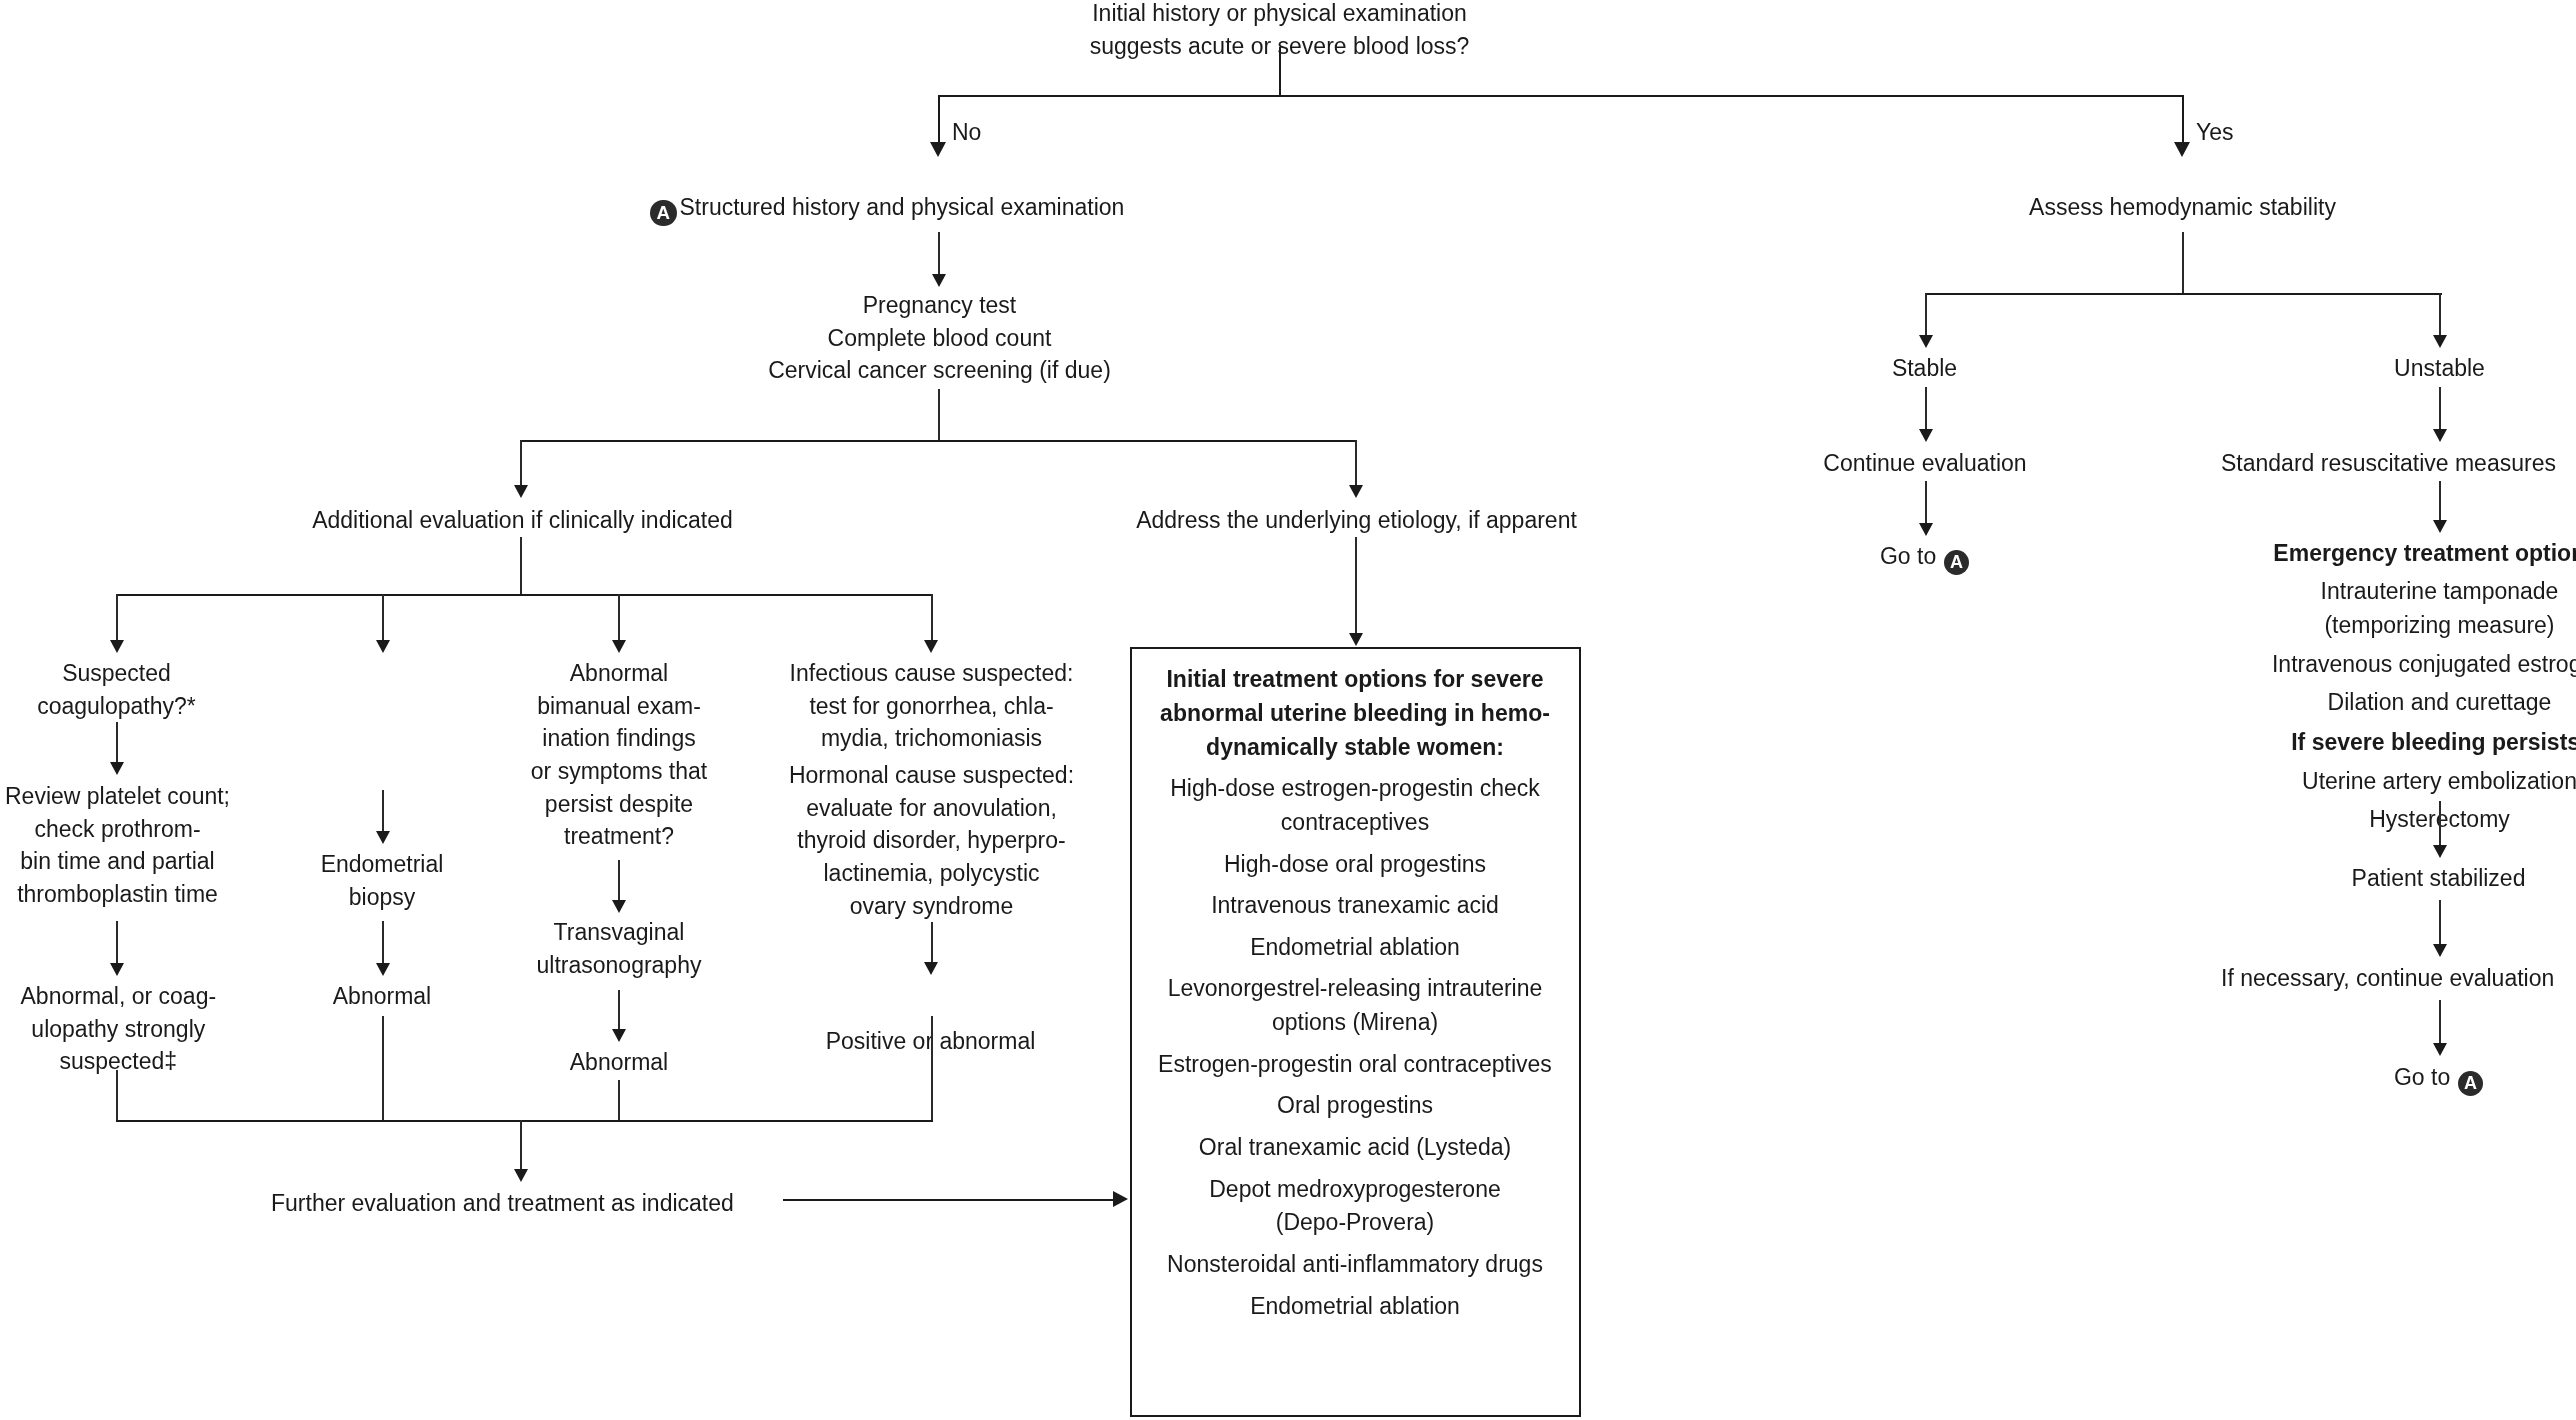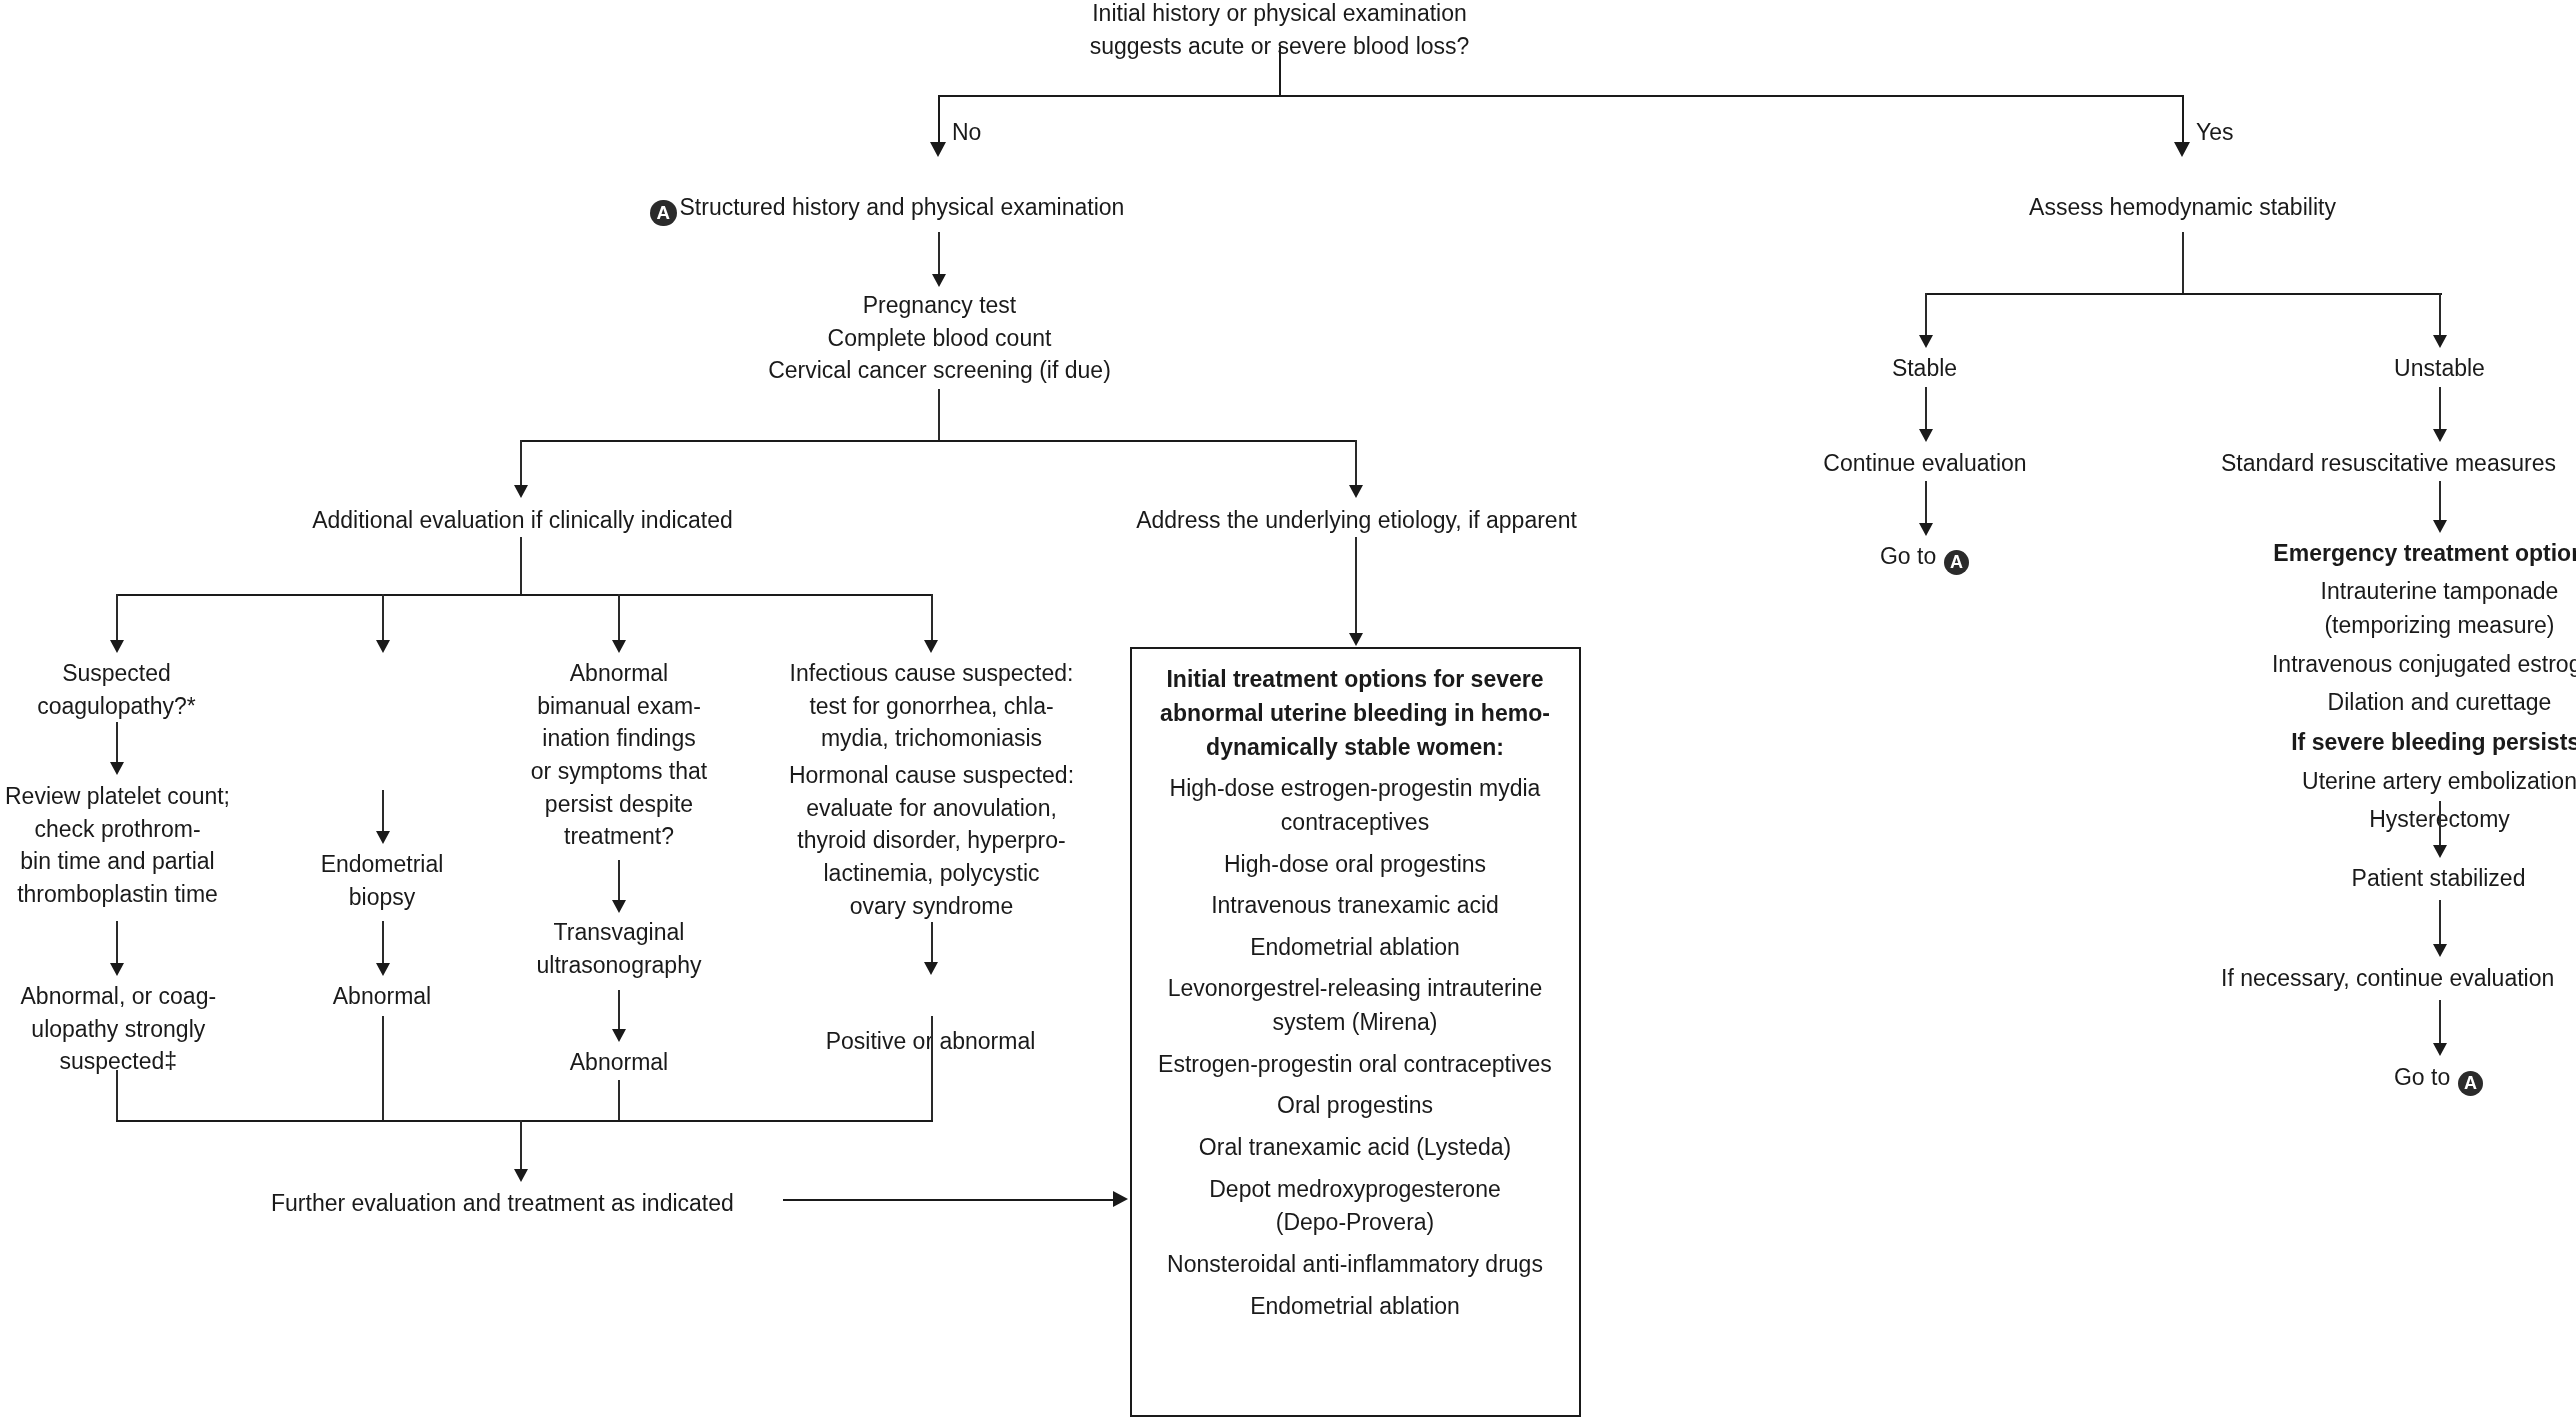--- a/index.html
+++ b/index.html
@@ -197,28 +197,28 @@
   <div class="arrowrt" style="left:1113px;top:1191px;"></div>
 
   <div class="vline thin" style="left:1355px;top:537px;height:101px;"></div>
   <div class="arrowdn sm" style="left:1349px;top:633px;"></div>
 
   <div class="boxframe" style="left:1130px;top:647px;width:451px;height:770px;"></div>
   <div class="boxlist" style="left:1137px;top:663px;width:436px;">
     <div class="hdr" style="white-space:pre-line;">Initial treatment options for severe
 abnormal uterine bleeding in hemo-
 dynamically stable women:</div>
-    <div class="item" style="white-space:pre-line;margin-top:7.8px;">High-dose estrogen-progestin mydia
+    <div class="item" style="white-space:pre-line;margin-top:7.8px;">High-dose estrogen-progestin check
 contraceptives</div>
     <div class="item" style="margin-top:7.8px;">High-dose oral progestins</div>
     <div class="item" style="margin-top:7.8px;">Intravenous tranexamic acid</div>
     <div class="item" style="margin-top:7.8px;">Endometrial ablation</div>
 
     <div class="item" style="white-space:pre-line;margin-top:7.8px;">Levonorgestrel-releasing intrauterine
-system (Mirena)</div>
+options (Mirena)</div>
     <div class="item" style="margin-top:7.8px;">Estrogen-progestin oral contraceptives</div>
     <div class="item" style="margin-top:7.8px;">Oral progestins</div>
     <div class="item" style="margin-top:7.8px;">Oral tranexamic acid (Lysteda)</div>
     <div class="item" style="white-space:pre-line;margin-top:7.8px;">Depot medroxyprogesterone
 (Depo-Provera)</div>
     <div class="item" style="margin-top:7.8px;">Nonsteroidal anti-inflammatory drugs</div>
 
     <div class="item" style="margin-top:7.8px;">Endometrial ablation</div>
 
   </div>

